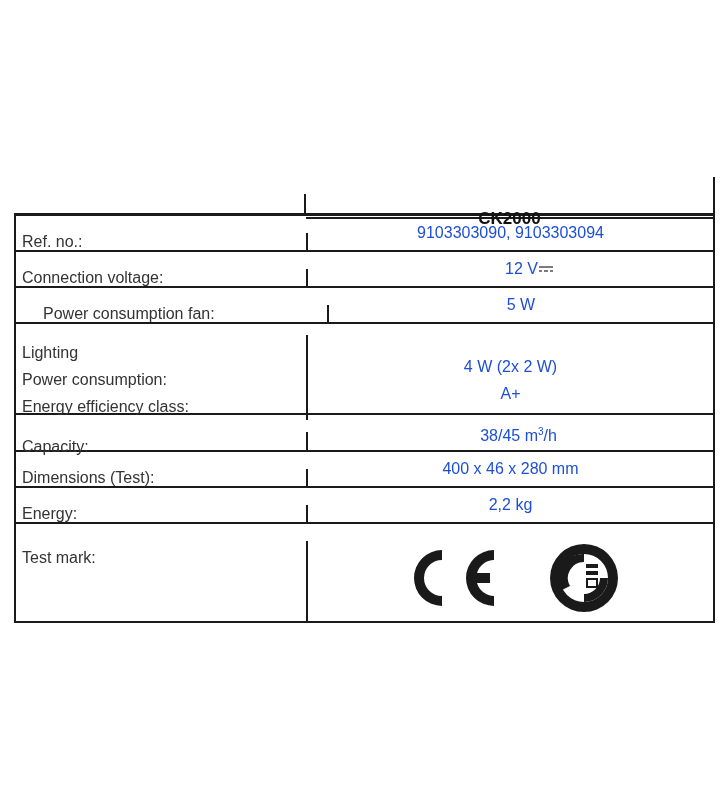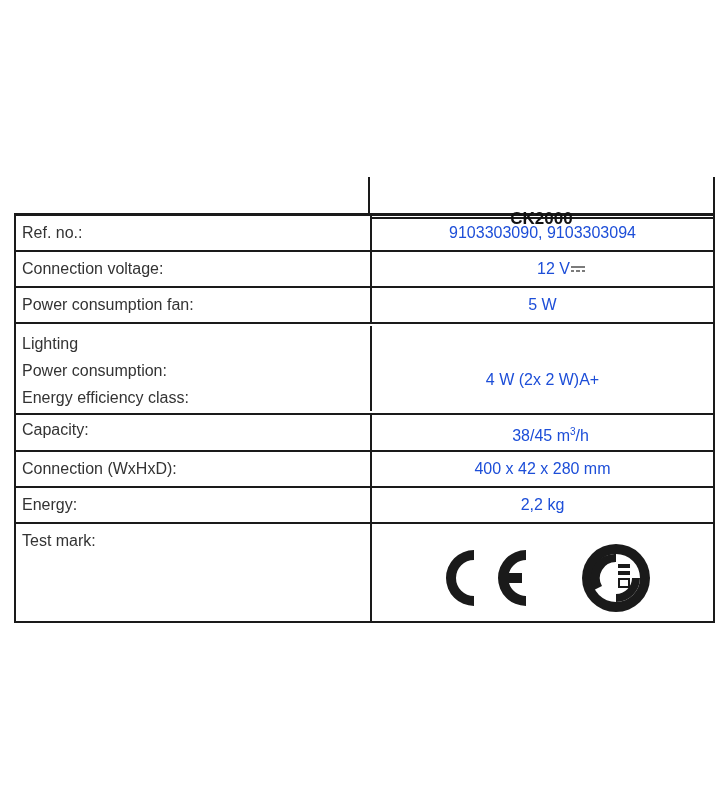--- a/index.html
+++ b/index.html
@@ -3,27 +3,27 @@
 <meta charset="utf-8">
 <style>
   html, body { margin: 0; padding: 0; background: #ffffff; }
   body { width: 728px; height: 800px; position: relative; font-family: "Liberation Sans", sans-serif; color: #222; }
   .spec-table { position: absolute; left: 14px; top: 177px; width: 701px; }
   .row { display: flex; border-left: 2px solid #1a1a1a; border-right: 2px solid #1a1a1a; border-bottom: 2px solid #1a1a1a; box-sizing: border-box; }
   .row.header { border-left: none; border-bottom: 3px solid #1a1a1a; }
   .row.header .label-cell { border-right: 2px solid #1a1a1a; }
   .row.header .value-cell { border-top: 2px solid #1a1a1a; border-right: none; margin-top: 40px; }
   .row.header { border-right: 2px solid #1a1a1a; }
-  .label-cell { width: 356px; box-sizing: border-box; border-right: 2px solid #1a1a1a; padding: 0 0 0 6px; font-size: 16px; color: #333; }
+  .label-cell { width: 292px; box-sizing: border-box; border-right: 2px solid #1a1a1a; padding: 0 0 0 6px; font-size: 16px; color: #333; margin-top: 17px; }
   .value-cell { flex: 1; text-align: center; font-size: 16px; color: #1d4ed8; display: flex; flex-direction: column; justify-content: center; align-items: center; }
   .row.simple .label-cell { display: flex; align-items: center; }
   .header .value-cell { font-weight: bold; font-size: 17px; color: #111; }
   .lines { display: flex; flex-direction: column; padding-top: 4px; }
   .lines span { line-height: 27px; }
-  .vlines { display: flex; padding-top: 22px; }
+  .vlines { display: flex; flex-direction: column; padding-top: 22px; }
   .vlines span { line-height: 27px; }
   .dc { display: inline-block; width: 14px; height: 8px; vertical-align: middle; margin-left: 1px; position: relative; top: -1px; }
   sup { font-size: 10px; }
   .marks { display: flex; align-items: center; justify-content: center; gap: 50px; padding-top: 10px; }
 </style>
 </head>
 <body>
 
 <div class="spec-table">
   <div class="row header" style="height:39px;">
@@ -43,21 +43,21 @@
         <span>12 V</span><svg class="dc" viewBox="0 0 14 8">
             <line x1="0" y1="2" x2="14" y2="2" stroke="#333" stroke-width="1.3"></line>
             <line x1="0" y1="6" x2="3" y2="6" stroke="#333" stroke-width="1.3"></line>
             <line x1="5" y1="6" x2="9" y2="6" stroke="#333" stroke-width="1.3"></line>
             <line x1="11" y1="6" x2="14" y2="6" stroke="#333" stroke-width="1.3"></line>
           </svg>
       </div>
     </div>
   </div>
 
-  <div class="row simple" style="height:36px;">
+  <div class="row simple" style="height:36px;padding-left:21px;">
     <div class="label-cell">Power consumption fan:</div>
     <div class="value-cell">5 W</div>
   </div>
 
   <div class="row" style="height:91px;align-items:center;">
     <div class="label-cell lines">
       <span>Lighting</span>
       <span>Power consumption:</span>
       <span>Energy efficiency class:</span>
     </div>
@@ -70,22 +70,22 @@
   </div>
 
   <div class="row" style="height:37px;gap:16px;">
     <div class="label-cell" style="padding-top:6px;">Capacity:</div>
     <div class="value-cell" style="padding-top:6px;align-items:center;">
       <div><span>38/45 m</span><sup>3</sup><span>/h</span></div>
     </div>
   </div>
 
   <div class="row simple" style="height:36px;">
-    <div class="label-cell">Connection (WxHxD):</div>
-    <div class="value-cell">400 x 42 x 280 mm</div>
+    <div class="label-cell">Dimensions (Test):</div>
+    <div class="value-cell">400 x 46 x 280 mm</div>
   </div>
 
   <div class="row simple" style="height:36px;">
     <div class="label-cell">Energy:</div>
     <div class="value-cell">2,2 kg</div>
   </div>
 
   <div class="row" style="height:99px;">
     <div class="label-cell" style="padding-top:8px;">Test mark:</div>
     <div class="value-cell">

